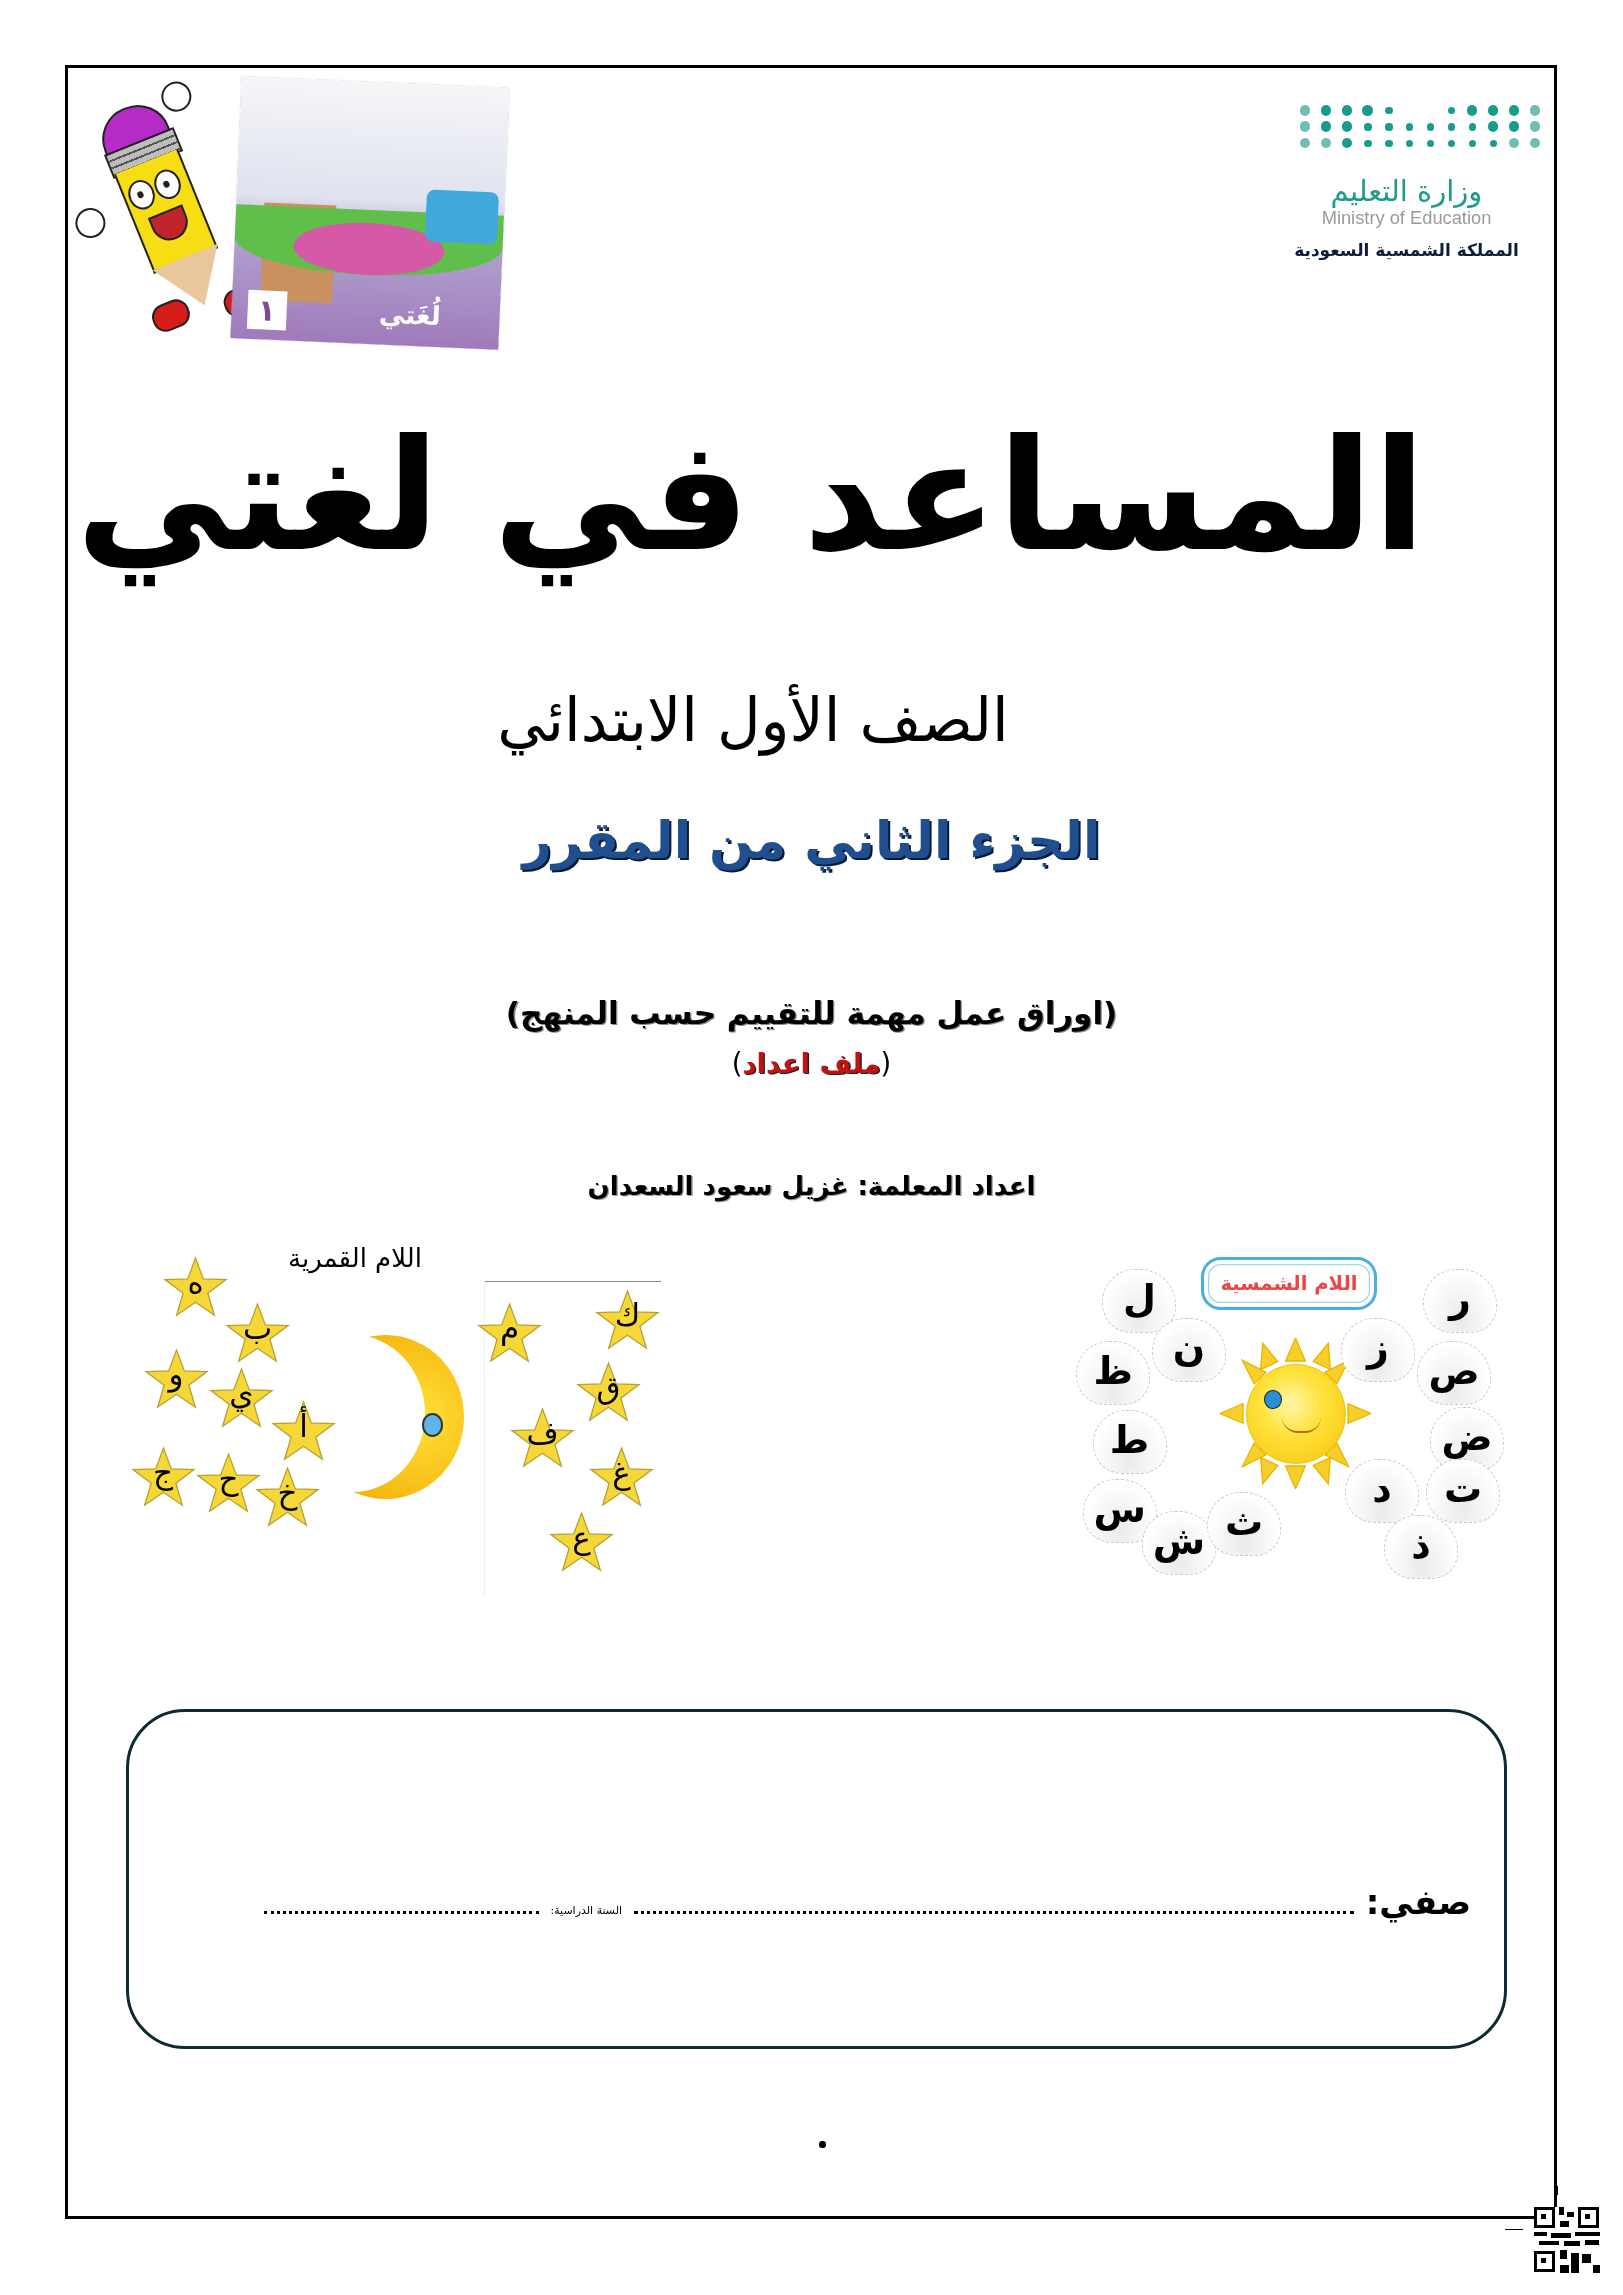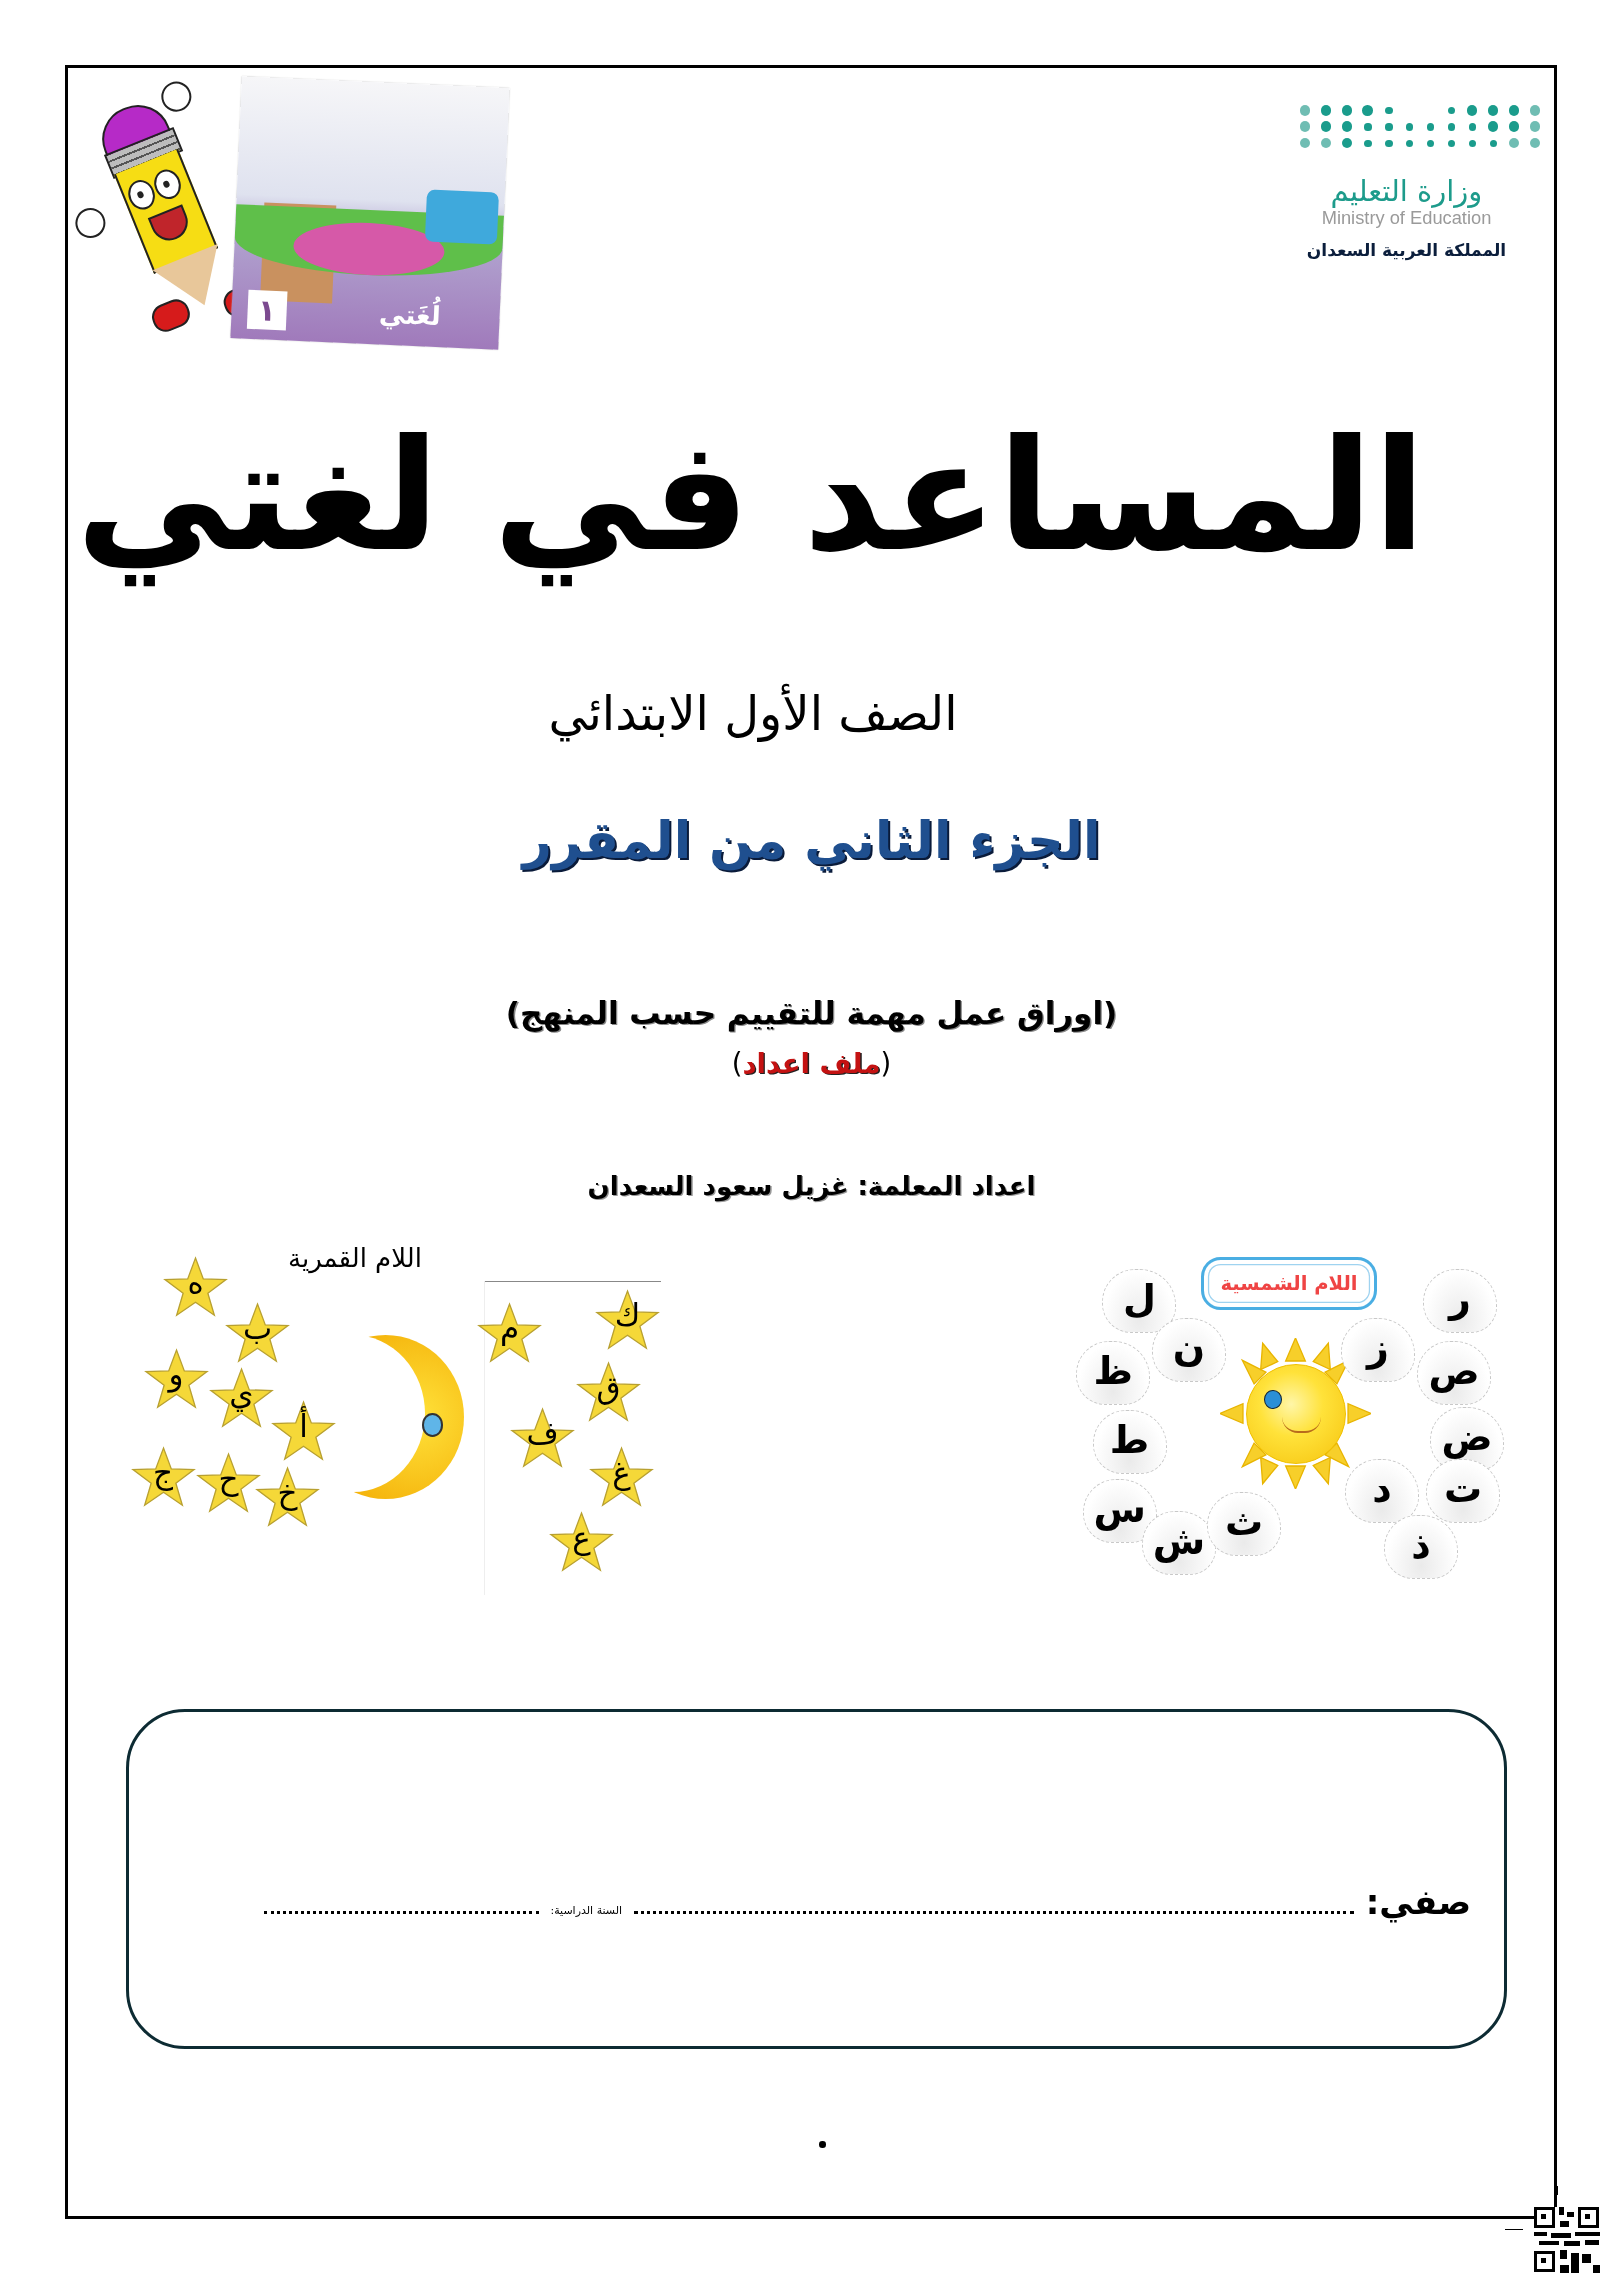--- a/index.html
+++ b/index.html
@@ -35,21 +35,21 @@
     .book .room { position: absolute; left: 11.8px; top: 79px; width: 246px; height: 118px; }
     .book .rug { position: absolute; left: 59px; top: 141px; width: 151px; height: 52px; background: #d659a8; border-radius: 50%; }
     .book .floor { position: absolute; left: 0; top: 128px; width: 268px; height: 65px; background: #5fbf4a; border-radius: 0 0 50% 50%; }
     .book .wardrobe { position: absolute; left: 16.4px; top: 46px; width: 72px; height: 98px; background: #c9915f; }
     .book .sofa { position: absolute; right: 6.5px; top: 105px; width: 72px; height: 52px; background: #3fa9dc; border-radius: 7.9px; }
     .book .num-box { position: absolute; left: 15.7px; top: 213px; width: 39px; height: 39px; background: #fff; color: #7c4a90; font-size: 30px; font-weight: bold; text-align: center; line-height: 39px; }
     .book .book-title { position: absolute; right: 59px; top: 216px; color: #fff; font-size: 26px; font-weight: bold; }
 
     
     .main-title { position: absolute; left: 0; width: 1502px; top: 419px; text-align: center; font-family: "DejaVu Sans", sans-serif; font-weight: bold; font-size: 154px; color: #000; line-height: 1; }
-    .grade { position: absolute; left: 0; width: 1506px; top: 687px; text-align: center; font-family: "DejaVu Sans", sans-serif; font-size: 48px; color: #000; line-height: 1.1; }
+    .grade { position: absolute; left: 0; width: 1506px; top: 687px; text-align: center; font-family: "DejaVu Sans", sans-serif; font-size: 60px; color: #000; line-height: 1.1; }
     .part { position: absolute; left: 0; width: 1623px; top: 811px; text-align: center; font-family: "DejaVu Sans", sans-serif; font-weight: bold; font-size: 51px; color: #1f4f8f; text-shadow: 2px 2px 0 #0a1b3a; }
     .worksheets { position: absolute; left: 0; width: 1623px; top: 995px; text-align: center; font-family: "DejaVu Sans", sans-serif; font-weight: bold; font-size: 31px; color: #000; text-shadow: 1.3px 1.3px 0 #888; }
     .portfolio { position: absolute; left: 0; width: 1623px; top: 1047px; text-align: center; font-family: "DejaVu Sans", sans-serif; font-size: 27.5px; color: #000; }
     .portfolio .red { color: #c41212; font-weight: bold; text-shadow: 1.3px 1.3px 0 #222; }
     .teacher { position: absolute; left: 0; width: 1623px; top: 1171px; text-align: center; font-family: "DejaVu Sans", sans-serif; font-weight: bold; font-size: 26px; color: #000; text-shadow: 1.3px 1.3px 0 #999; }
 
     
     .moon-section { position: absolute; left: 124px; top: 1230px; width: 576px; height: 366px; }
     .moon-label { position: absolute; left: 164px; top: 13px; font-size: 26px; color: #000; direction: rtl; }
     .moon-line { position: absolute; left: 360px; top: 51px; width: 177px; height: 0.7px; background: #888; }
@@ -127,21 +127,21 @@
       <div class="dot sm"></div>
       <div class="dot sm"></div>
       <div class="dot sm"></div>
       <div class="dot sm"></div>
       <div class="dot sm"></div>
       <div class="dot light"></div>
       <div class="dot light"></div>
   </div>
   <div class="ministry-ar rtl">وزارة التعليم</div>
   <div class="ministry-en">Ministry of Education</div>
-  <div class="kingdom rtl">المملكة العربية السعدان</div>
+  <div class="kingdom rtl">المملكة الشمسية السعودية</div>
 </div>
 
 <div class="pencil">
   <div class="eraser"></div>
   <div class="band"></div>
   <div class="body"></div>
   <div class="tip"></div>
   <div class="eye" style="left:31px;"></div>
   <div class="eye" style="left:59px;"></div>
   <div class="mouth"></div>

